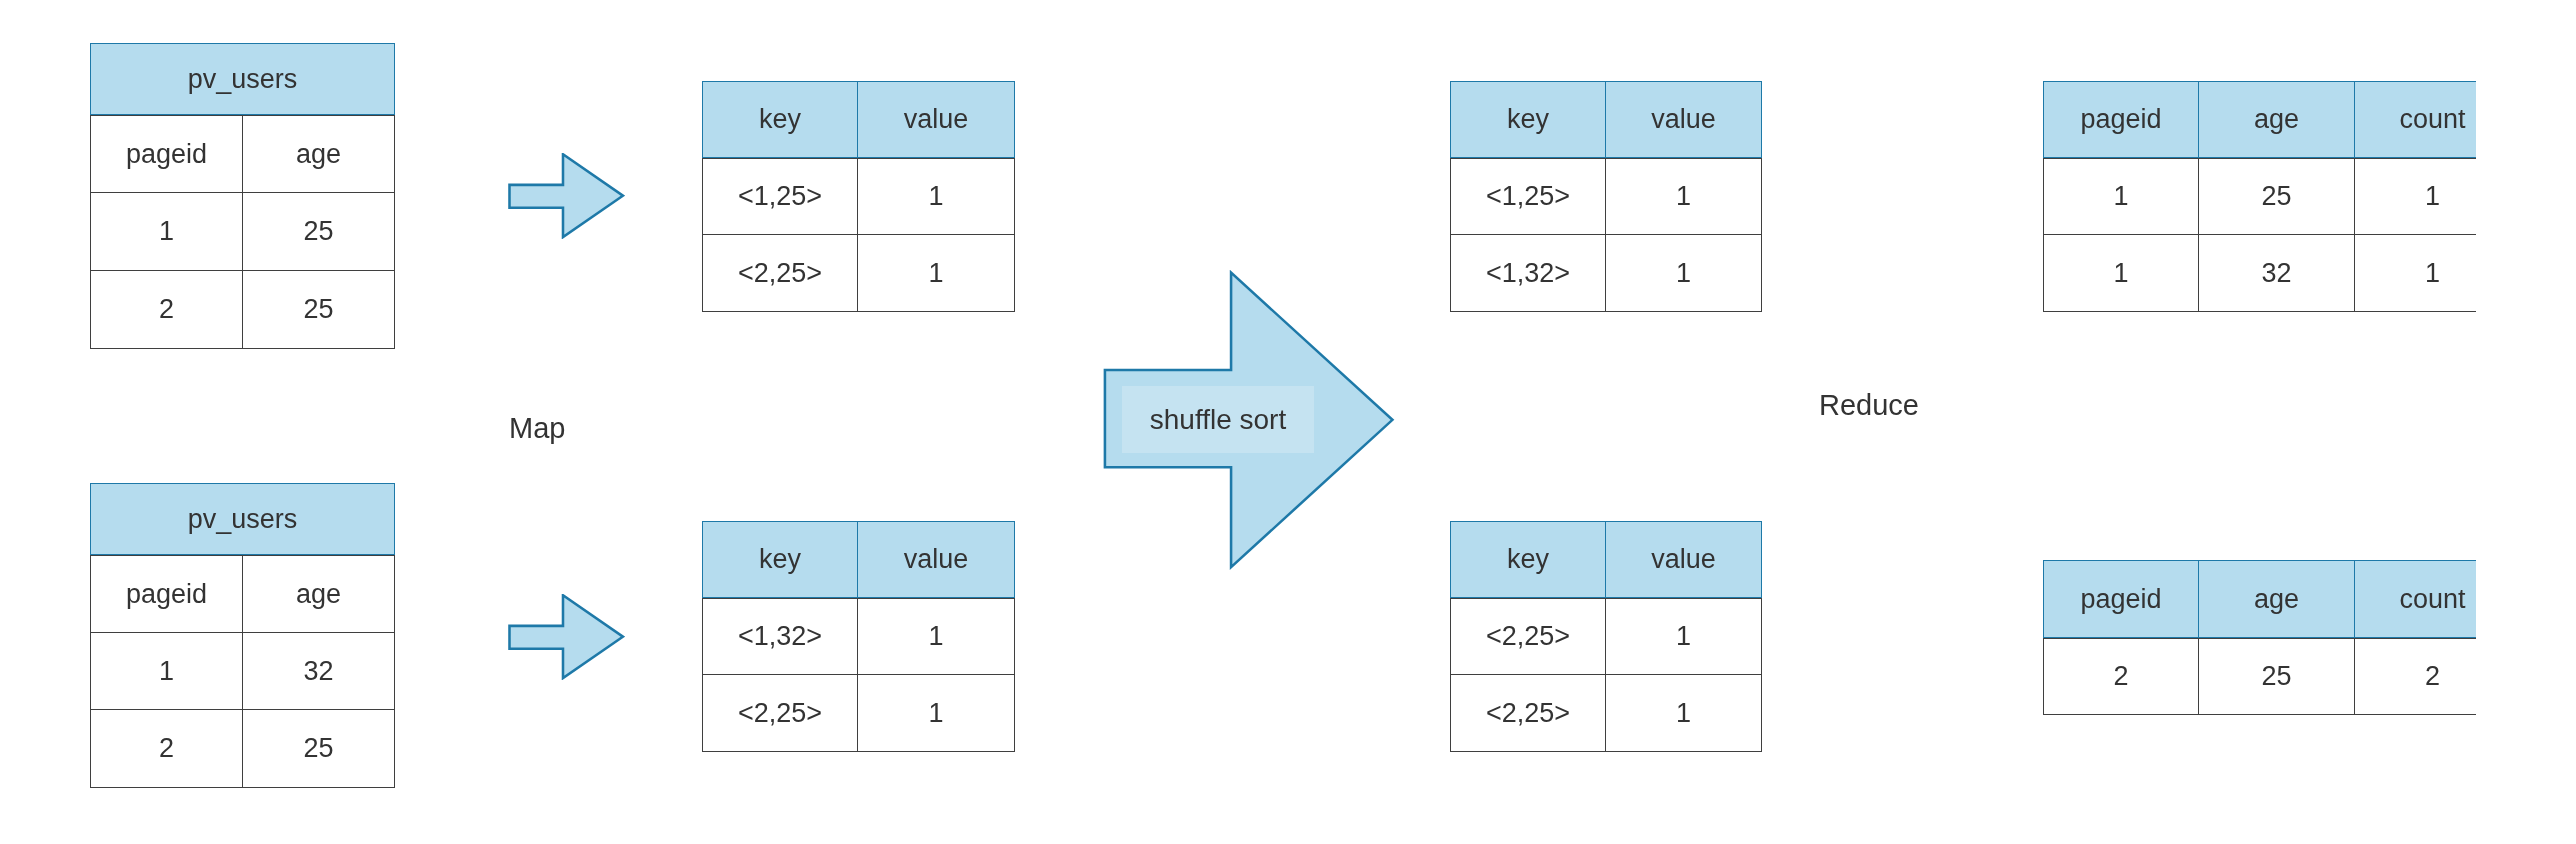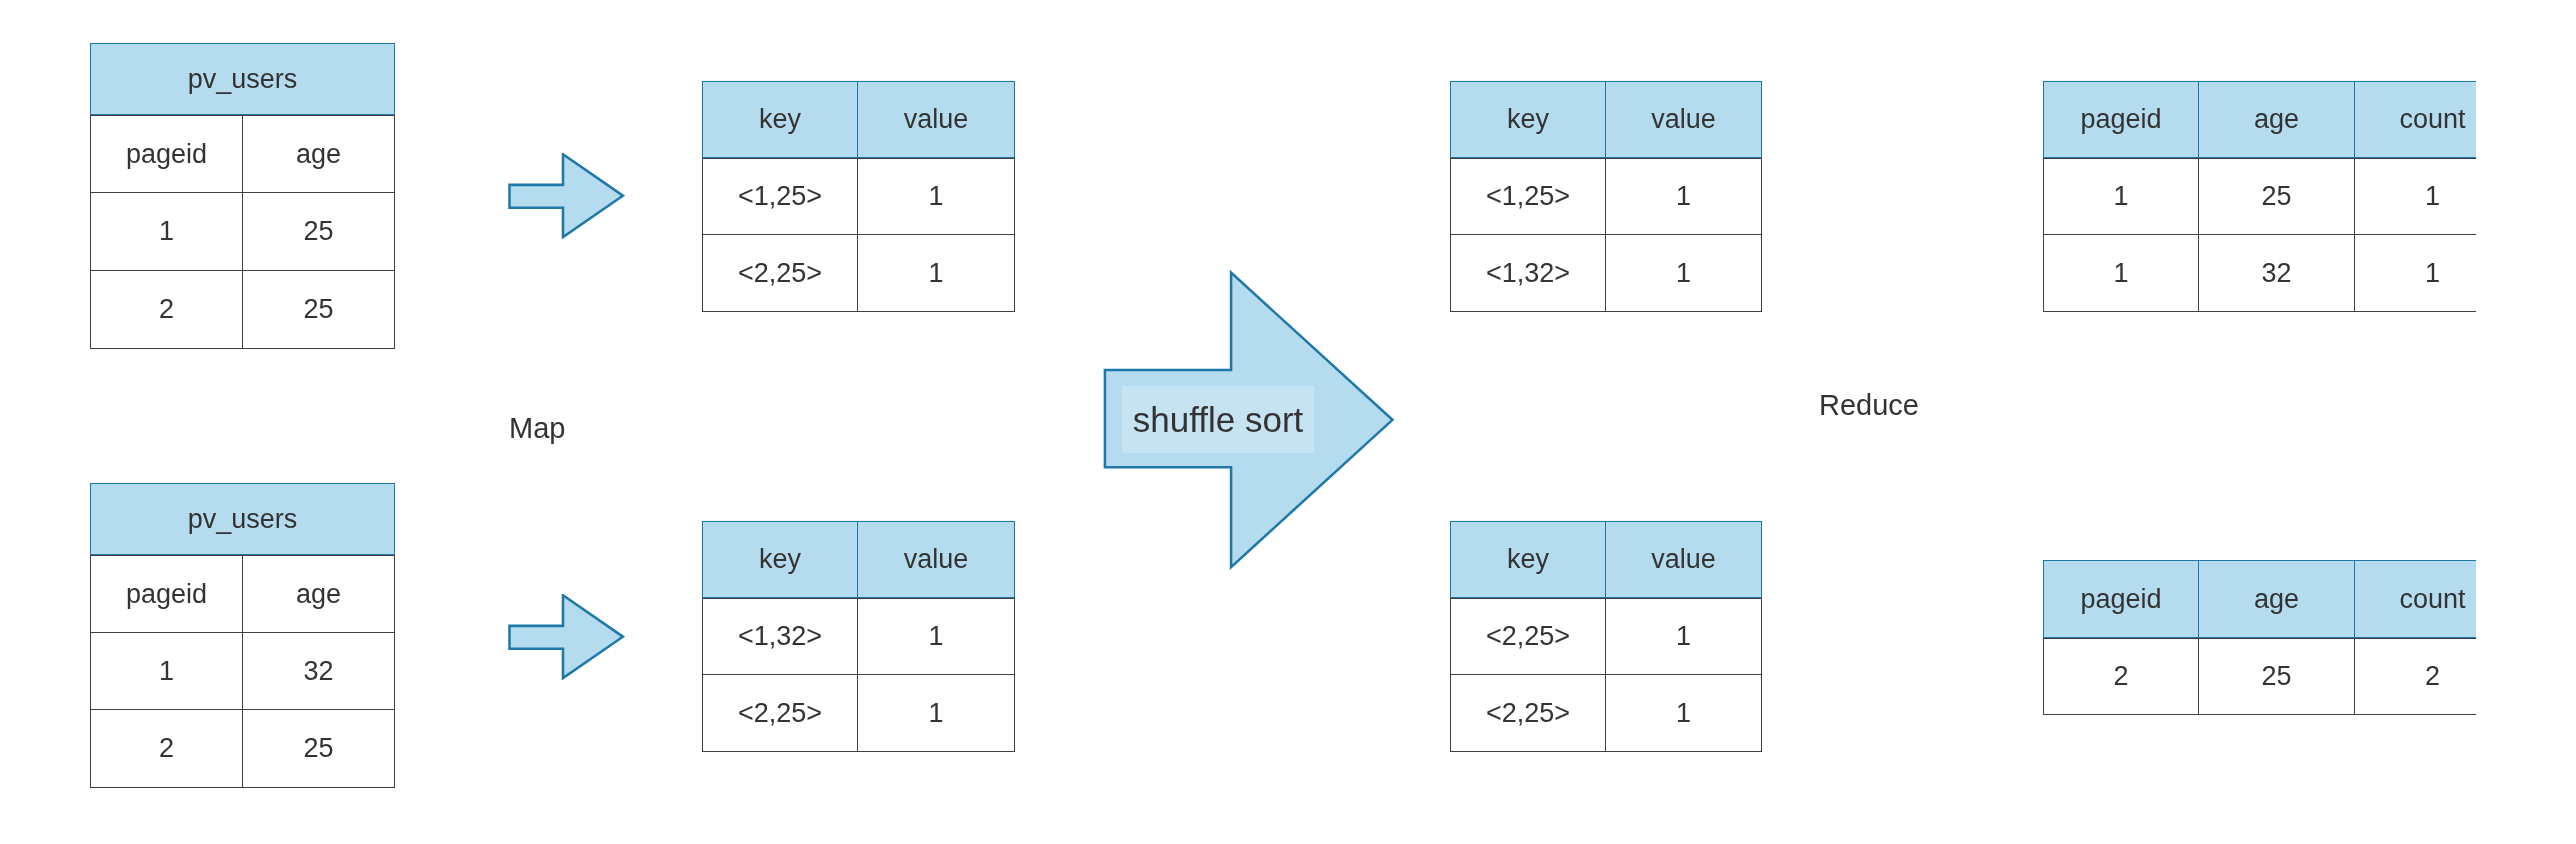--- a/index.html
+++ b/index.html
@@ -43,21 +43,21 @@
   #arr-map-bot{left:508px;top:594px;}
   #arr-shuffle{left:1103px;top:270px;}
 
   
   .lbl{position:absolute;font-size:29px;color:var(--text);line-height:1.2;white-space:nowrap;}
   #lbl-map{left:509px;top:411px;}
   #lbl-reduce{left:1819px;top:388px;}
   #lbl-shuffle{
     position:absolute;left:1122px;top:386px;width:192px;height:67px;
     display:flex;align-items:center;justify-content:center;
-    font-size:35px;color:var(--text);background:rgba(255,255,255,0.22);white-space:nowrap;
+    font-size:28px;color:var(--text);background:rgba(255,255,255,0.22);white-space:nowrap;
   }
 </style>
 </head>
 <body>
 
 <div class="canvas">
 
   <div class="tbl" id="t-src-top">
       <div class="cell h bt fc title">pv_users</div>
       <div class="cell b bt fc">pageid</div>

